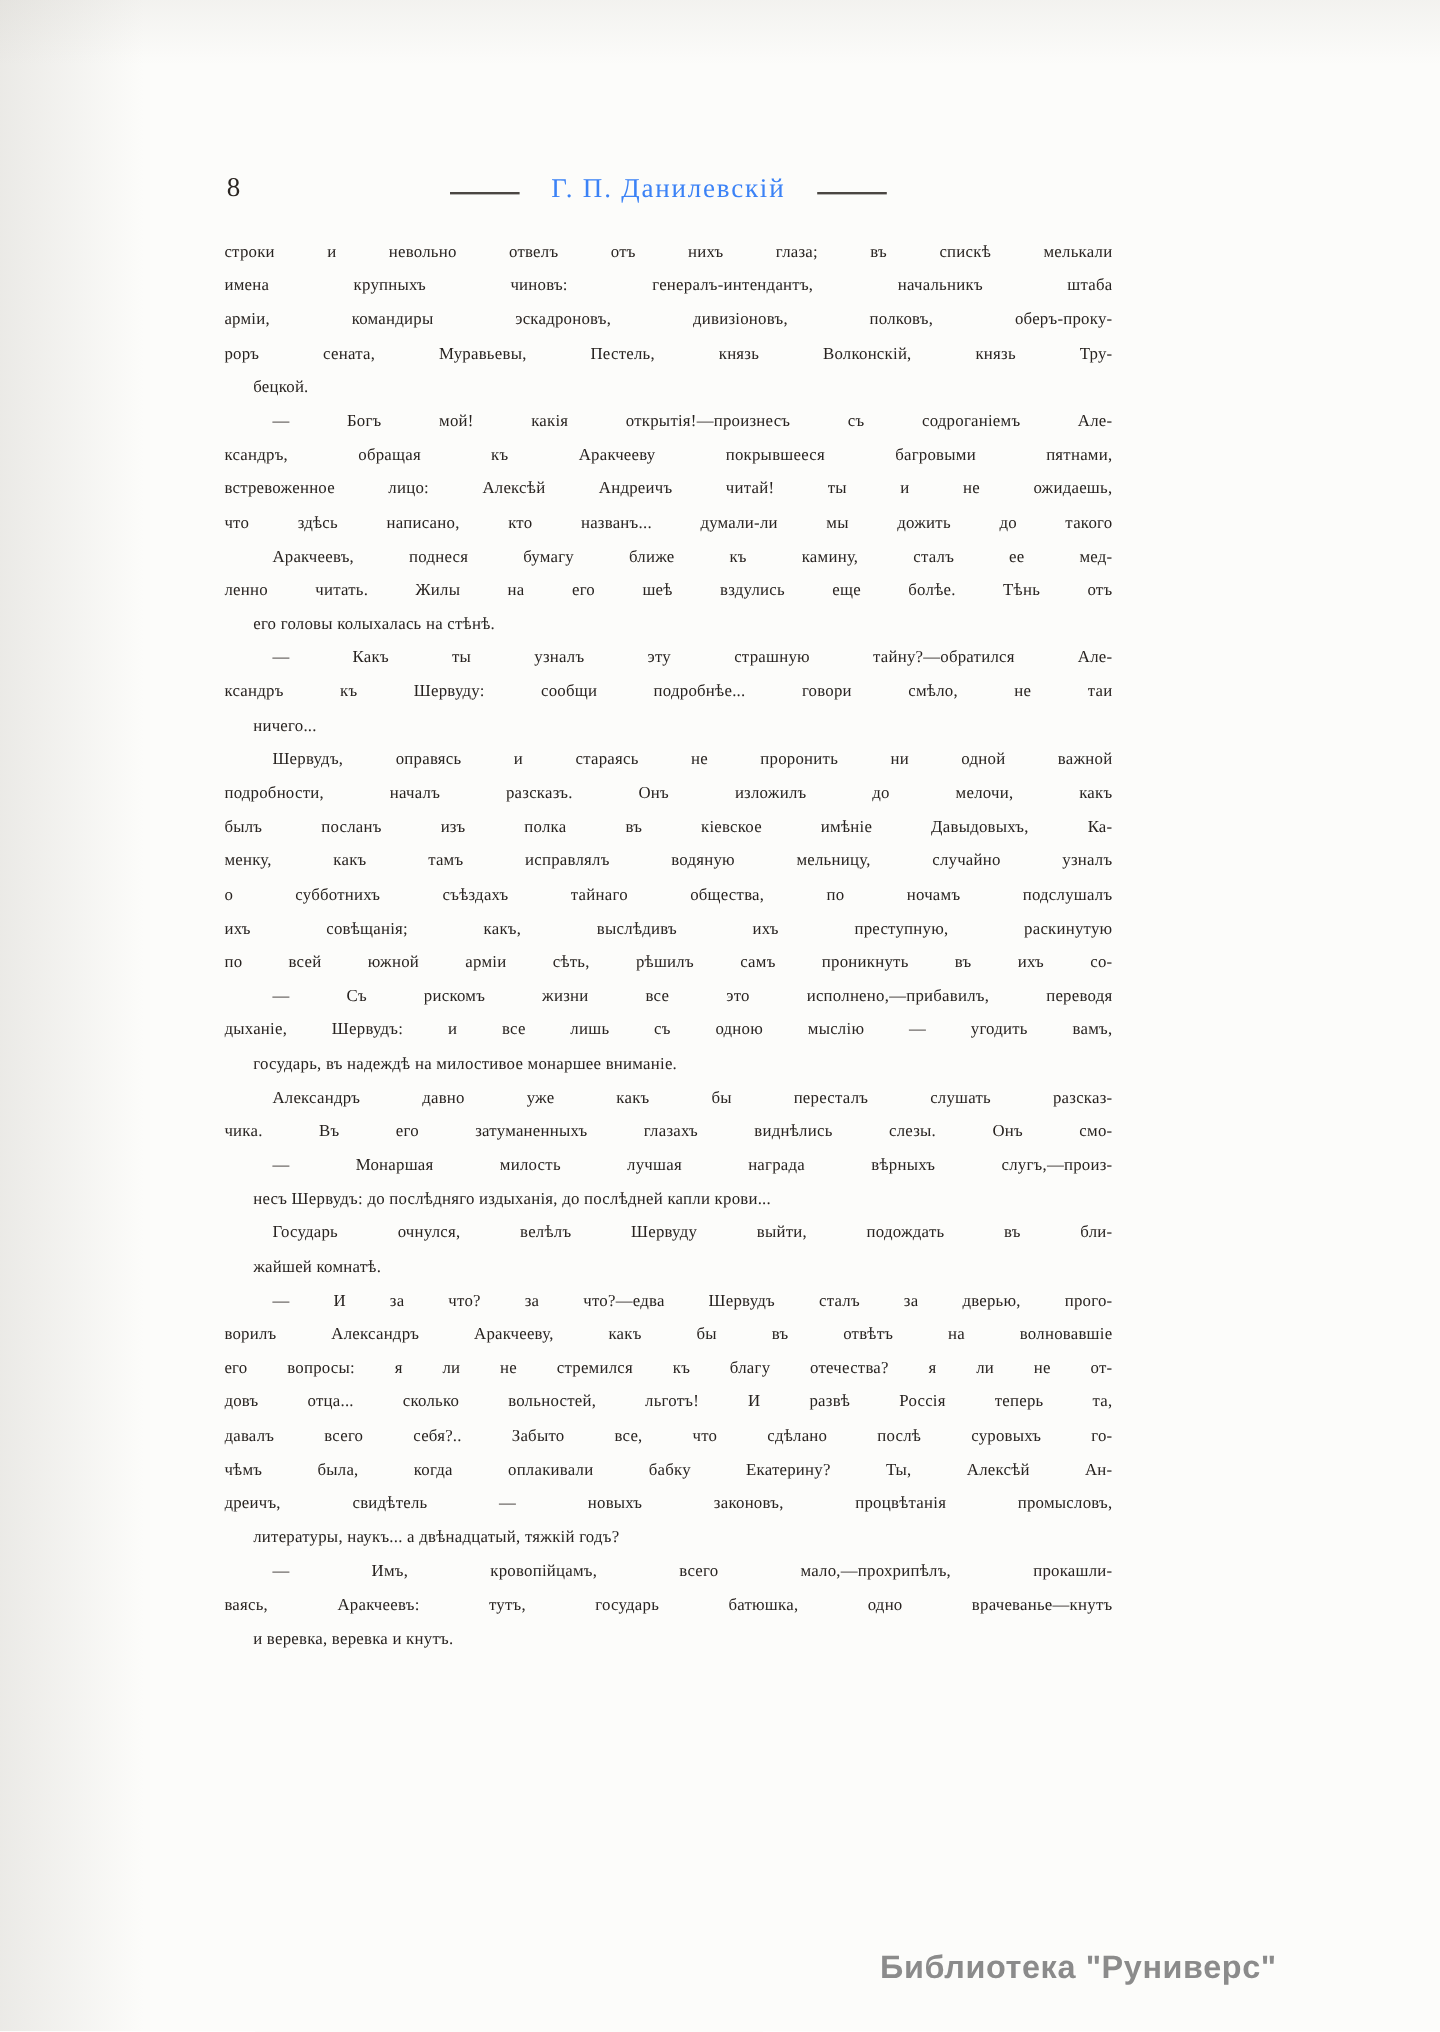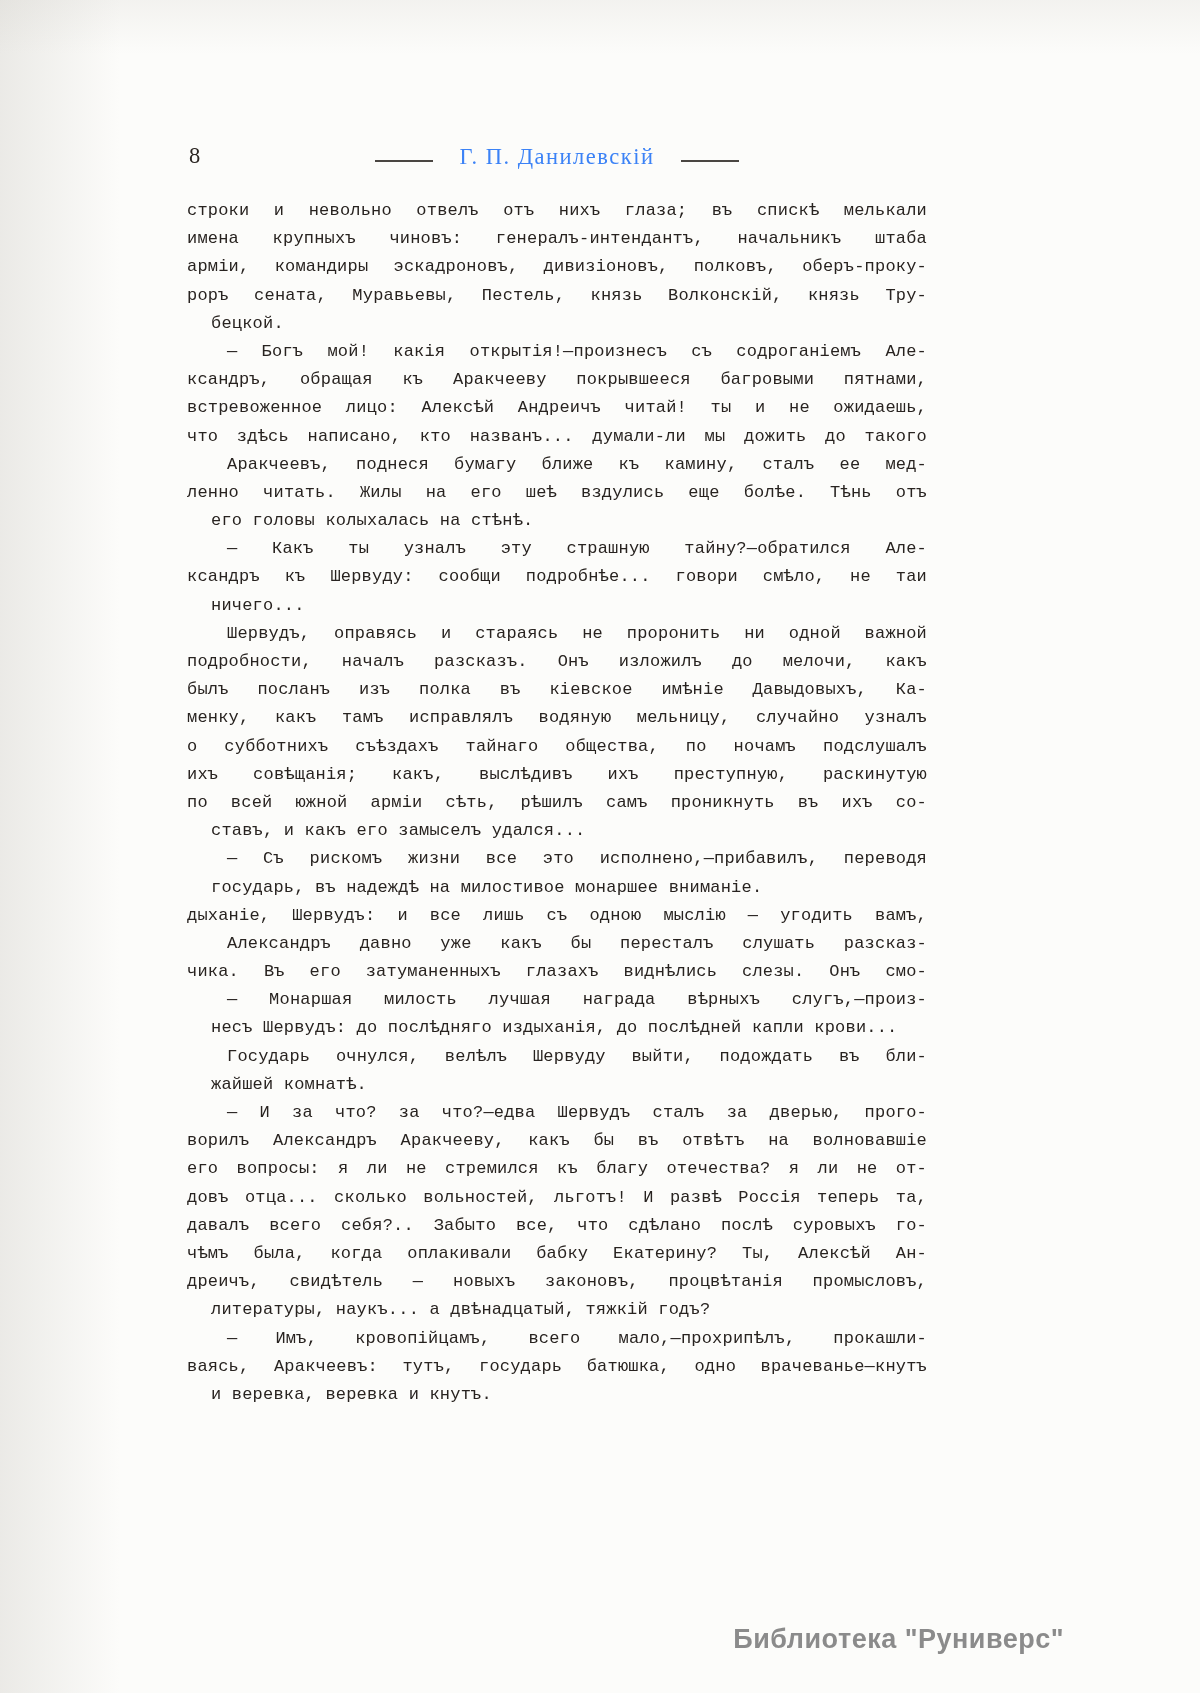--- a/index.html
+++ b/index.html
@@ -61,24 +61,23 @@
   .rule {
     display: inline-block;
     width: 58px;
     height: 2px;
     background: #4a4642;
     margin-top: 7px;
     box-shadow: 0 -3px 0 -1px rgba(74,70,66,0.35);
   }
   .body-text {
     margin-top: 23px;
-    font-size: 17px;
+    font-size: 14px;
     line-height: 28.2px;
     letter-spacing: 0.2px;
-    font-family: Liberation Mono, monospace;
   }
   .paragraph { margin: 0; }
   .line {
     height: 28.2px;
     overflow: hidden;
     text-align: justify;
     text-align-last: justify;
     white-space: normal;
   }
   .line.first { text-indent: 40px; }
@@ -134,26 +133,25 @@
           <div class="line last">ничего...</div>
         </div>
         <div class="paragraph">
           <div class="line first">Шервудъ, оправясь и стараясь не проронить ни одной важной</div>
           <div class="line">подробности, началъ разсказъ. Онъ изложилъ до мелочи, какъ</div>
           <div class="line">былъ посланъ изъ полка въ кіевское имѣніе Давыдовыхъ, Ка-</div>
           <div class="line">менку, какъ тамъ исправлялъ водяную мельницу, случайно узналъ</div>
           <div class="line">о субботнихъ съѣздахъ тайнаго общества, по ночамъ подслушалъ</div>
           <div class="line">ихъ совѣщанія; какъ, выслѣдивъ ихъ преступную, раскинутую</div>
           <div class="line">по всей южной арміи сѣть, рѣшилъ самъ проникнуть въ ихъ со-</div>
-          <div class="line last">ставъ, и какъ его замыселъ удался...</div>
         </div>
         <div class="paragraph">
           <div class="line first">— Съ рискомъ жизни все это исполнено,—прибавилъ, переводя</div>
+          <div class="line">дыханіе, Шервудъ: и все лишь съ одною мыслію — угодить вамъ,</div>
           <div class="line last">государь, въ надеждѣ на милостивое монаршее вниманіе.</div>
-          <div class="line">дыханіе, Шервудъ: и все лишь съ одною мыслію — угодить вамъ,</div>
         </div>
         <div class="paragraph">
           <div class="line first">Александръ давно уже какъ бы пересталъ слушать разсказ-</div>
           <div class="line">чика. Въ его затуманенныхъ глазахъ виднѣлись слезы. Онъ смо-</div>
         </div>
         <div class="paragraph">
           <div class="line first">— Монаршая милость лучшая награда вѣрныхъ слугъ,—произ-</div>
           <div class="line last">несъ Шервудъ: до послѣдняго издыханія, до послѣдней капли крови...</div>
         </div>
         <div class="paragraph">

